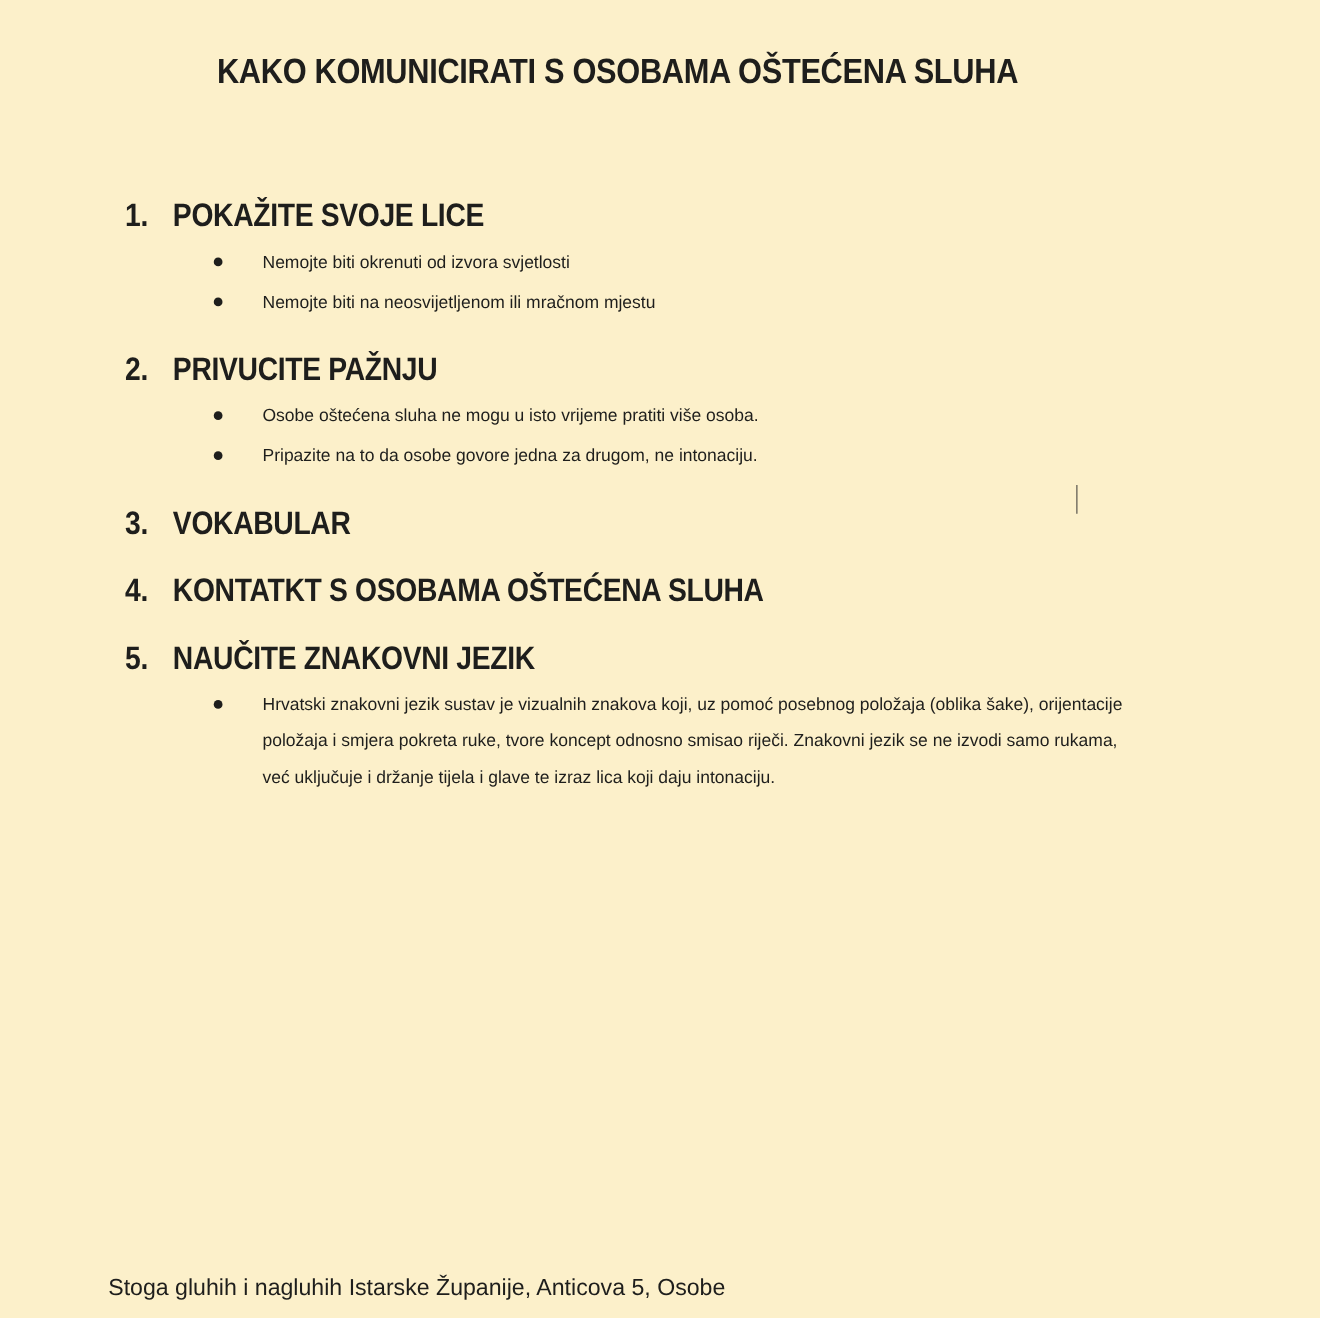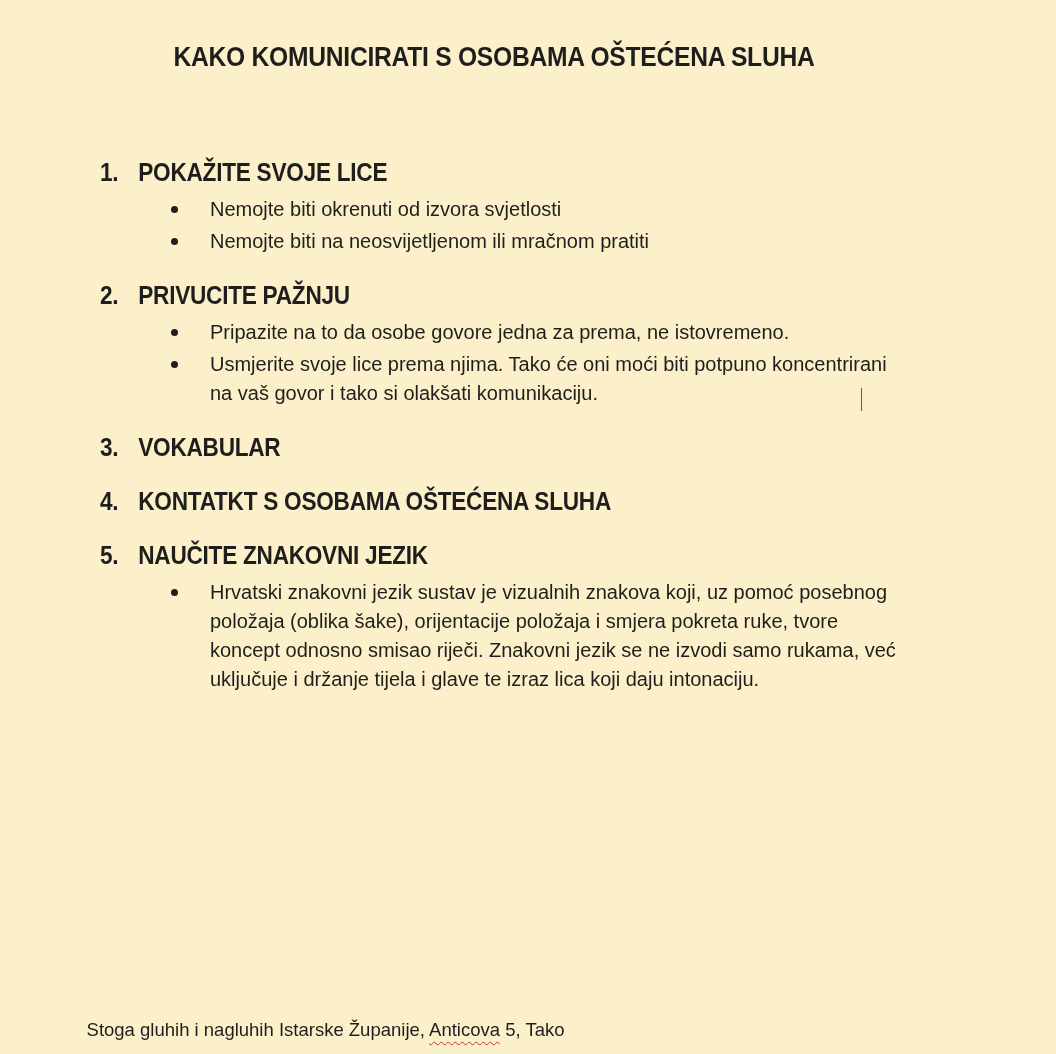--- a/index.html
+++ b/index.html
@@ -55,21 +55,21 @@
     width: 44px; 
   }
 
   .bullets {
     list-style: none;
     margin-top: 8px;
   }
   .bullet {
     position: relative;
     padding-left: 110px;      
-    font-size: 20px;
+    font-size: 14px;
     line-height: 29px;
     margin-bottom: 3px;
     max-width: 870px;
   }
   .bullet::before {
     content: "";
     position: absolute;
     left: 71px;               
     top: 11px;
     width: 7px;
@@ -91,21 +91,20 @@
   
   .footer {
     position: absolute;
     left: 66px;
     top: 986px;
     font-size: 18.5px;
     line-height: 29px;
     white-space: pre-wrap;
   }
   .misspelled {
-    text-decoration: underline;
     text-decoration-style: wavy;
     text-decoration-color: #c4392b;
     text-decoration-thickness: 1px;
     text-underline-offset: 5px;
   }
 </style>
 </head>
 <body>
 
 <div class="page">
@@ -114,32 +113,32 @@
 
   <main class="content">
 
     <section class="sec">
       <h2 class="sec-heading">
         <span class="sec-num">1.</span>
         <span class="sec-label">POKAŽITE SVOJE LICE</span>
       </h2>
       <ul class="bullets">
         <li class="bullet">Nemojte biti okrenuti od izvora svjetlosti</li>
-        <li class="bullet">Nemojte biti na neosvijetljenom ili mračnom pratiti</li>
+        <li class="bullet">Nemojte biti na neosvijetljenom ili mračnom mjestu</li>
       </ul>
     </section>
 
     <section class="sec">
       <h2 class="sec-heading">
         <span class="sec-num">2.</span>
         <span class="sec-label">PRIVUCITE PAŽNJU</span>
       </h2>
       <ul class="bullets">
-        <li class="bullet">Pripazite na to da osobe govore jedna za prema, ne istovremeno.</li>
-        <li class="bullet">Usmjerite svoje lice prema njima. Tako će oni moći biti potpuno koncentrirani na vaš govor i tako si olakšati komunikaciju.</li>
+        <li class="bullet">Osobe oštećena sluha ne mogu u isto vrijeme pratiti više osoba.</li>
+        <li class="bullet">Pripazite na to da osobe govore jedna za drugom, ne intonaciju.</li>
       </ul>
     </section>
 
     <section class="sec">
       <h2 class="sec-heading">
         <span class="sec-num">3.</span>
         <span class="sec-label">VOKABULAR</span>
       </h2>
     </section>
 
@@ -158,16 +157,16 @@
       <ul class="bullets">
         <li class="bullet">Hrvatski znakovni jezik sustav je vizualnih znakova koji, uz pomoć posebnog položaja (oblika šake), orijentacije položaja i smjera pokreta ruke, tvore koncept odnosno smisao riječi. Znakovni jezik se ne izvodi samo rukama, već uključuje i držanje tijela i glave te izraz lica koji daju intonaciju.</li>
       </ul>
     </section>
 
   </main>
 
   <div class="caret"></div>
 
   <footer class="footer">
-    <span>Stoga gluhih i nagluhih Istarske Županije, </span><span class="misspelled">Anticova</span><span> 5, Tako</span>
+    <span>Stoga gluhih i nagluhih Istarske Županije, </span><span class="misspelled">Anticova</span><span> 5, Osobe</span>
   </footer>
 
 </div>
 
 </body></html>

